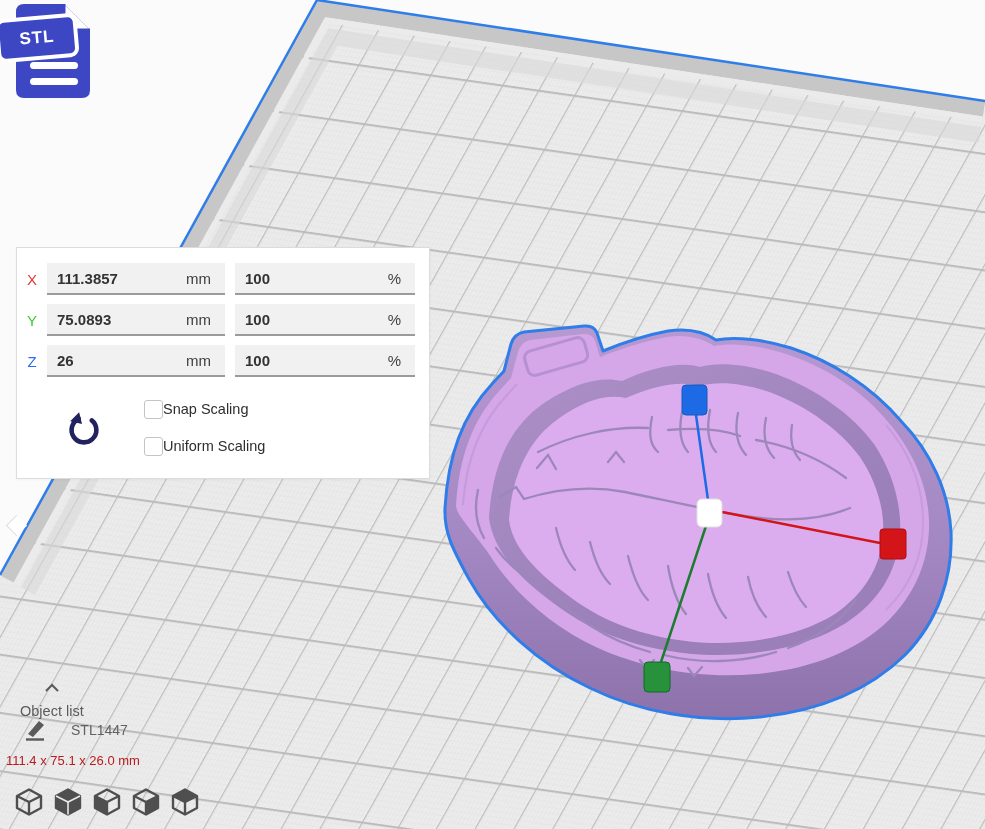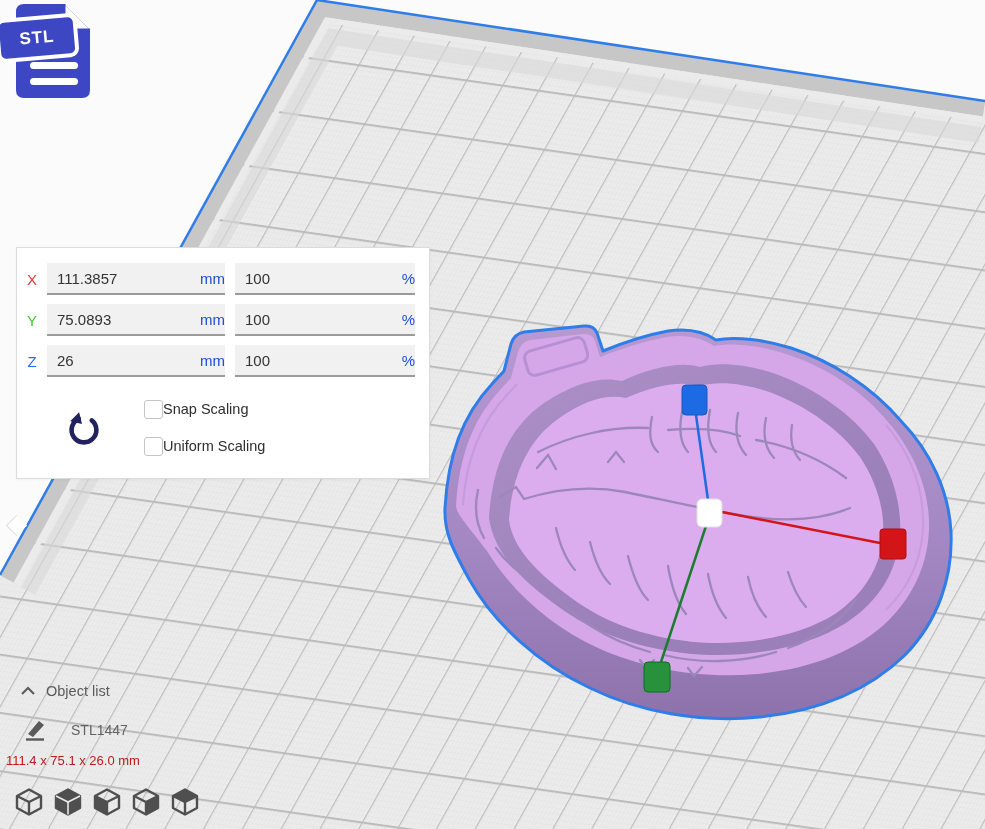--- a/index.html
+++ b/index.html
@@ -38,34 +38,35 @@
   .field{
     position:relative;width:178px;height:30px;background:#f1f1f1;
     border-bottom:2px solid #9b9b9b;box-sizing:content-box;
     display:flex;align-items:center;
   }
   .field + .field{margin-left:10px;width:180px;gap:43px;}
   .field input{
     flex:1;min-width:0;border:none;background:transparent;outline:none;
     font-family:"Liberation Sans",sans-serif;font-size:15px;color:#333333;
     padding:0 0 0 10px;
-  }
-  .field .unit{font-size:15px;color:#1d4ed8;padding-right:0;}
+    font-weight:bold;
+  }
+  .field .unit{font-size:15px;color:#404040;padding-right:14px;}
   .reset-btn{position:absolute;left:64px;top:410px;width:36px;height:38px;
     background:none;border:none;padding:0;cursor:pointer;}
   .check-row{position:absolute;left:127px;display:flex;align-items:center;height:20px;}
   .check-row input{
     appearance:none;-webkit-appearance:none;width:19px;height:19px;margin:0;
     background:#ffffff;border:1px solid #c4c4c4;border-radius:3px;
   }
   .check-row label{font-size:14.5px;color:#2e2e2e;}
 
   
   .overlay-text{position:absolute;color:#5a5a5a;}
-  .object-list-row{left:20px;top:683px;display:flex;align-items:center;gap:10px;font-size:14.5px;}
+  .object-list-row{left:20px;top:683px;display:flex;align-items:center;gap:10px;font-size:14.5px;flex-direction:column;}
   .object-item-row{left:24px;top:719px;display:flex;align-items:center;gap:24px;font-size:14px;color:#616161;}
   .dims-row{left:6px;top:753px;font-size:13px;color:#b91c1c;}
   .view-toolbar{position:absolute;left:14px;top:787px;display:flex;gap:9px;}
   .view-toolbar .vbtn{width:30px;height:32px;background:none;border:none;padding:0;cursor:pointer;}
 </style>
 </head>
 <body>
 
 <svg class="viewport" width="985" height="829" viewBox="0 0 985 829">
   <defs>

